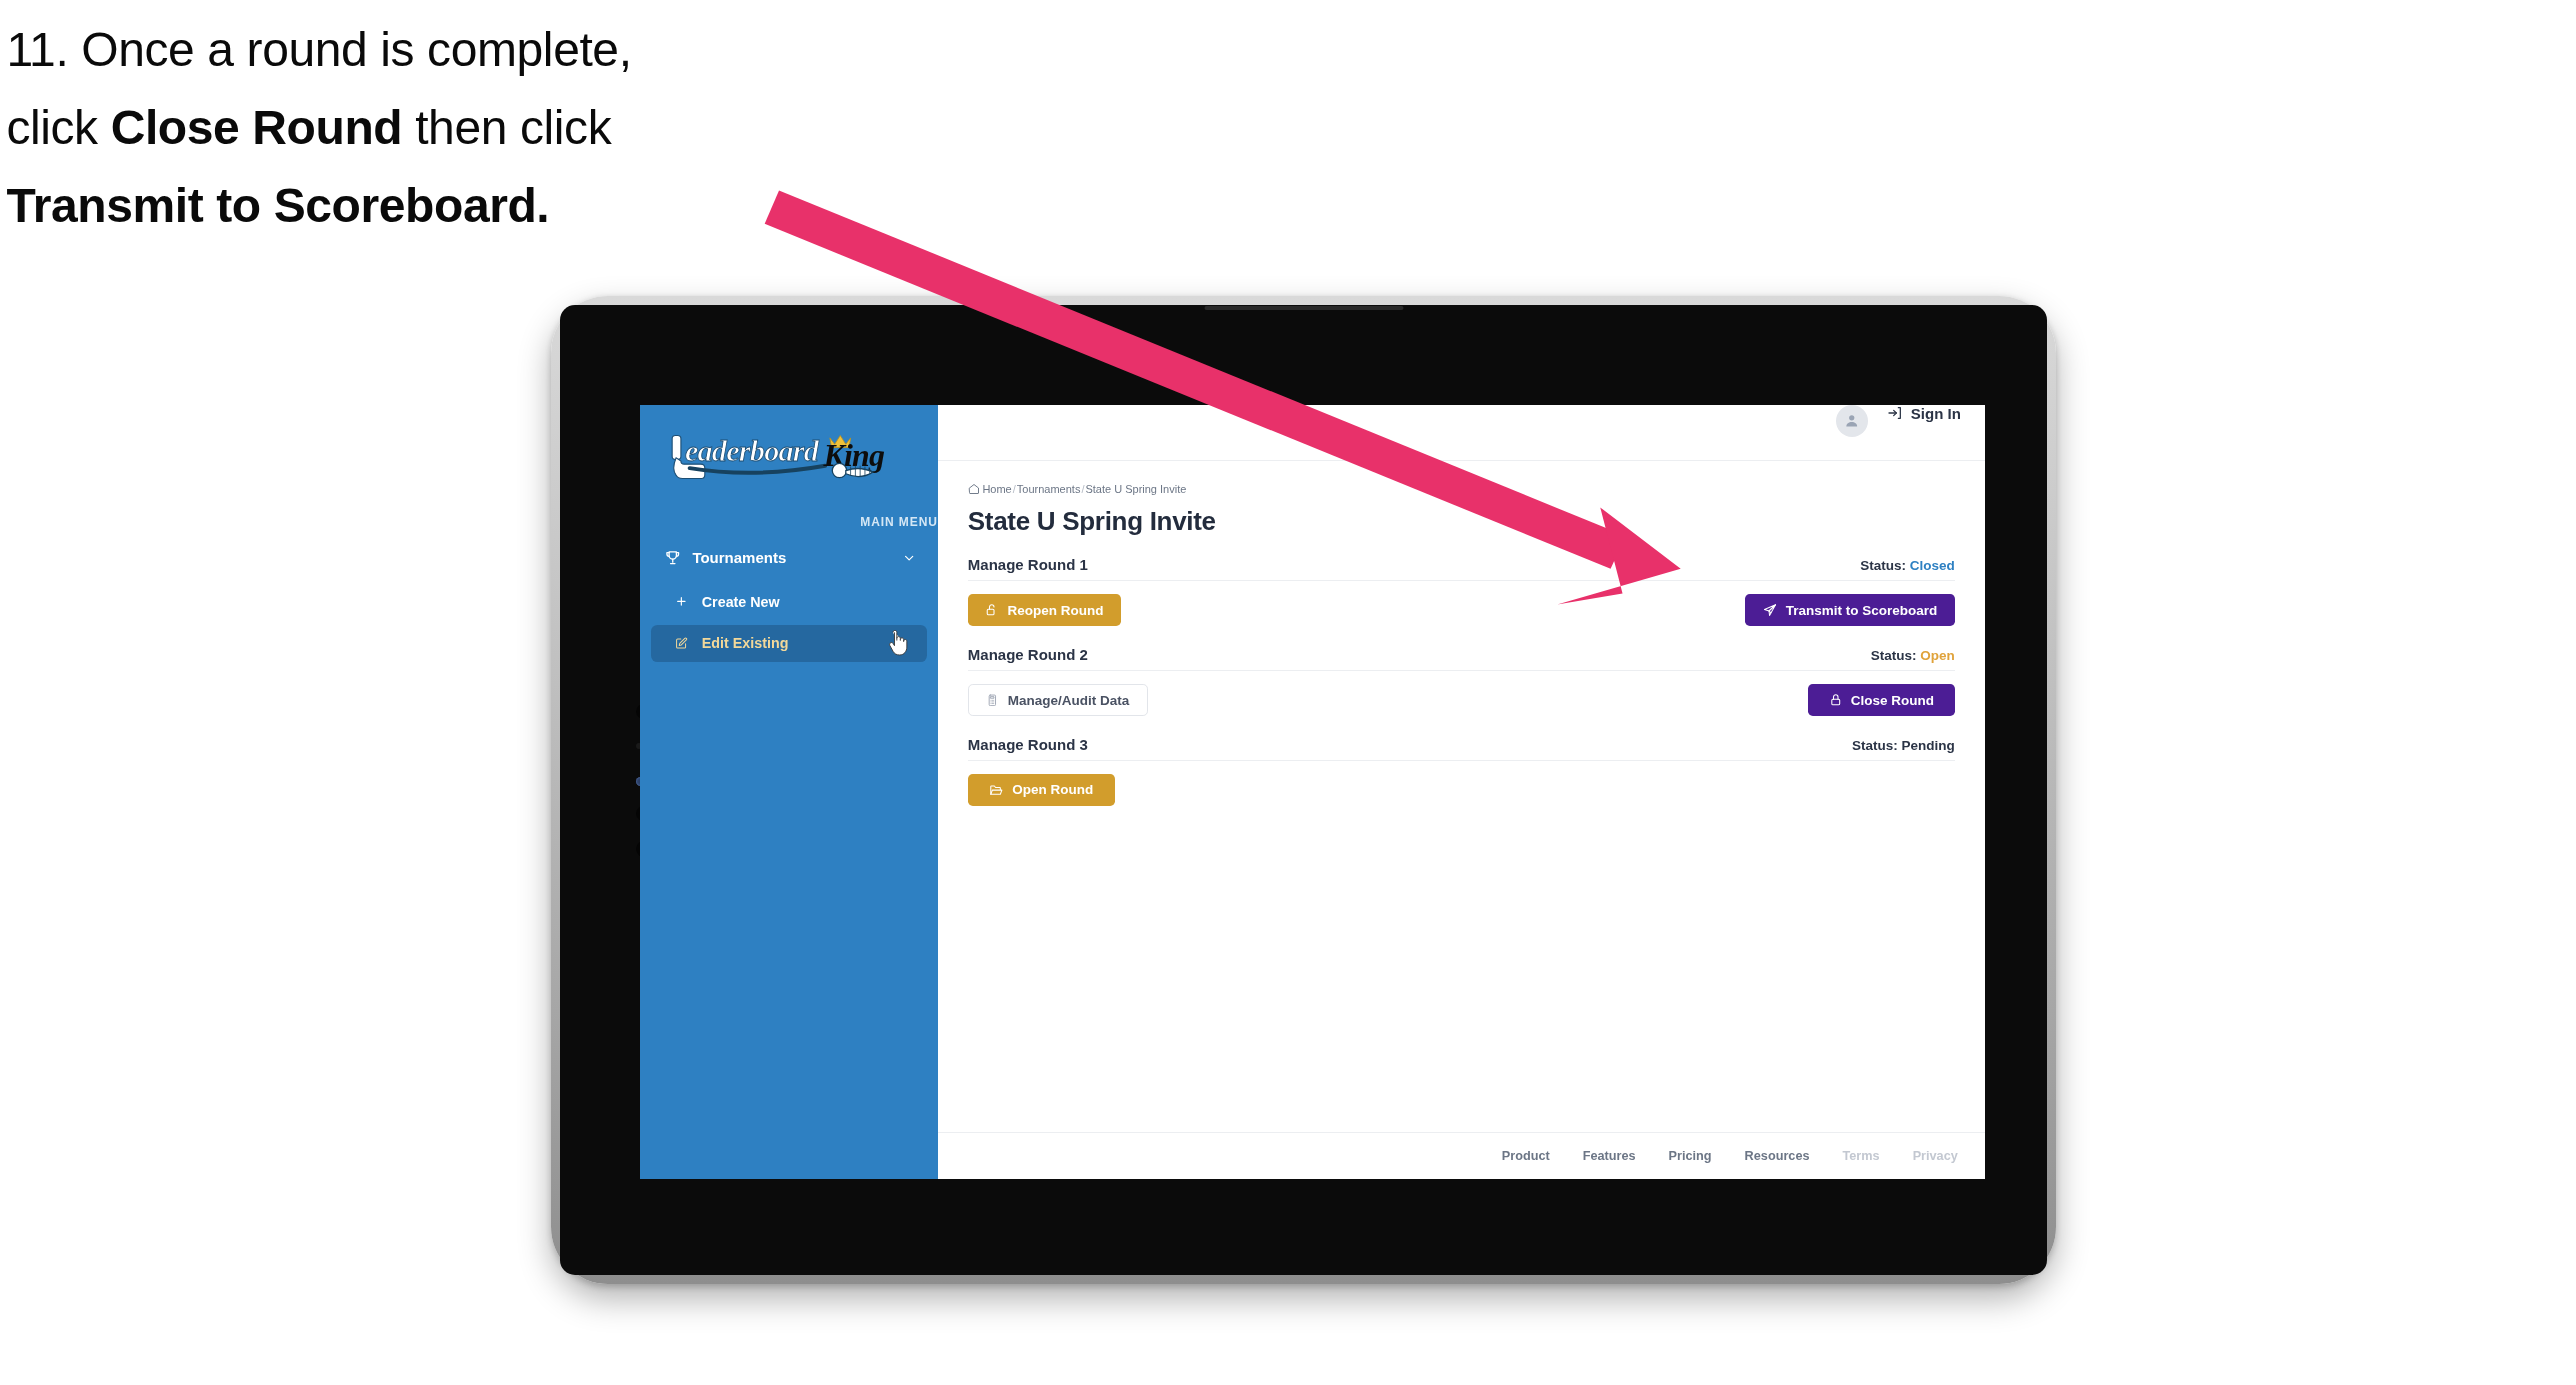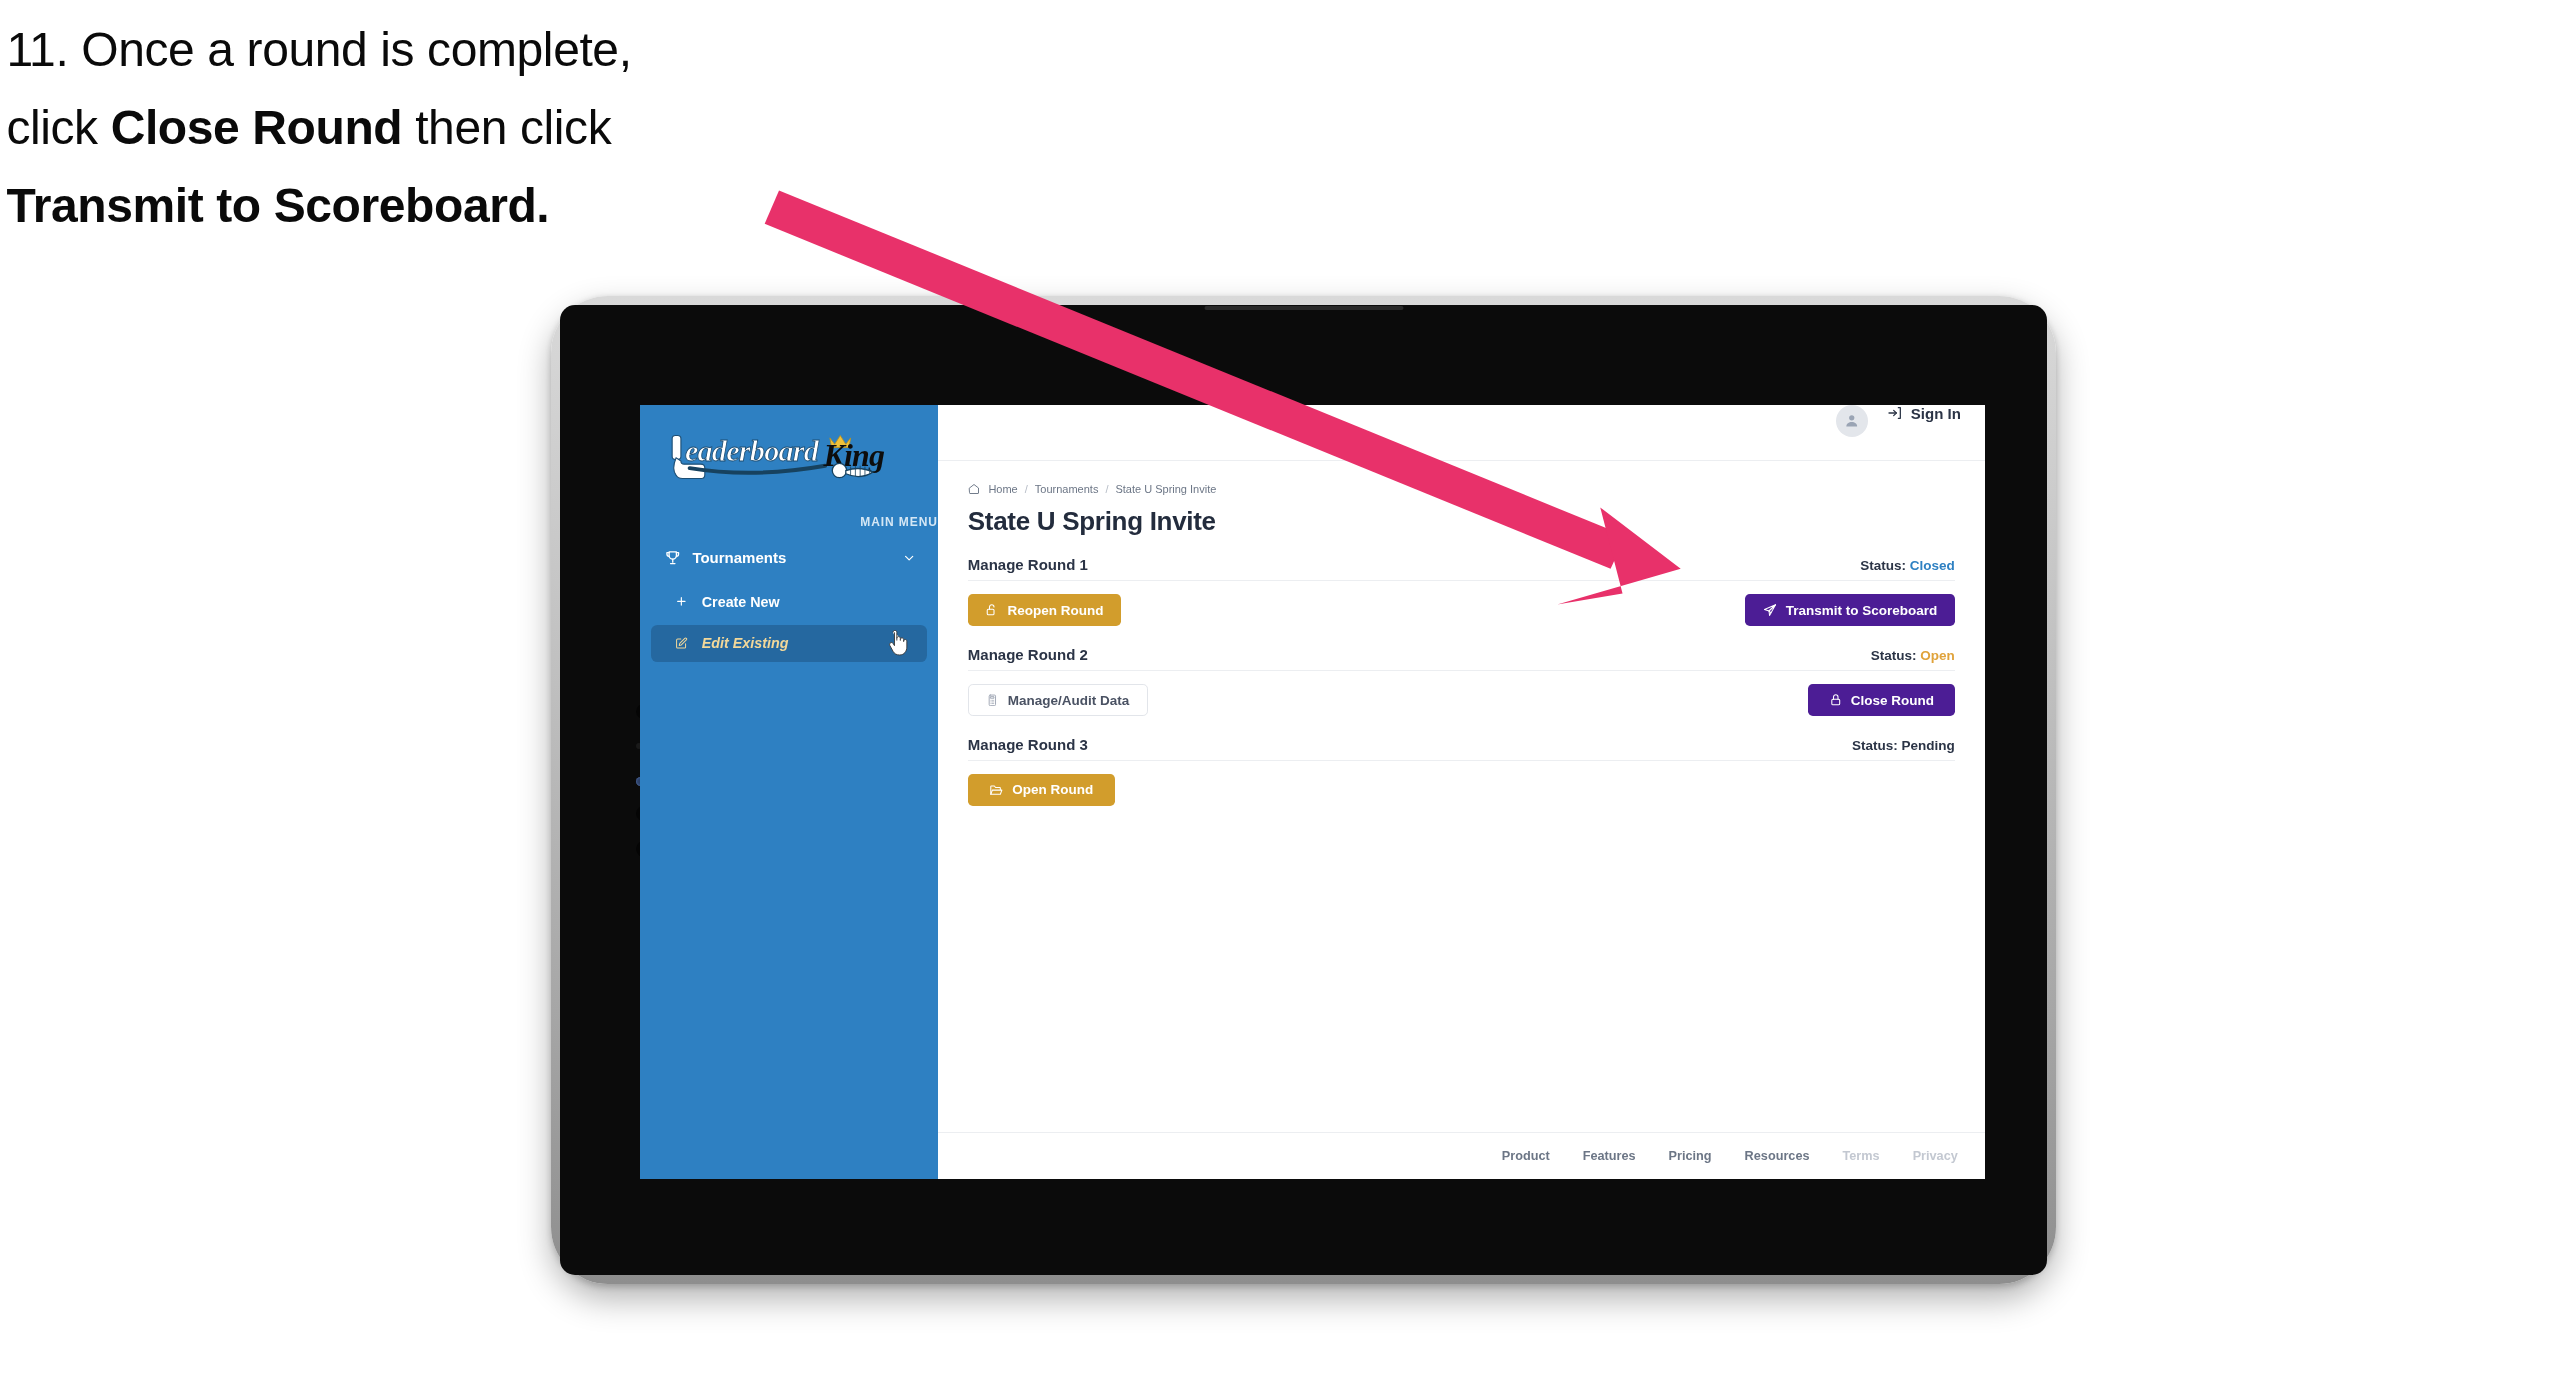--- a/index.html
+++ b/index.html
@@ -162,21 +162,20 @@
     width: 19px;
     flex: 0 0 19px;
     display: flex;
     align-items: center;
     justify-content: center;
     margin-right: 11px;
   }
   .nav-sub.active {
     background: #2568a0;
     color: #f2d89a;
-    font-style: italic;
   }
   .cursor-hand {
     position: absolute;
     left: 245px;
     top: 225px;
     width: 24px;
     height: 27px;
     z-index: 20;
   }
 
@@ -221,21 +220,21 @@
     flex: 1 1 auto;
     padding: 22px 30px 0 30px;
     box-sizing: border-box;
     min-height: 0;
   }
   .breadcrumb {
     display: flex;
     align-items: center;
     font-size: 11px;
     color: #6c7686;
-    gap: 7px;
+    gap: 1px;
   }
   .breadcrumb .sep { color: #b7bdc7; }
   .breadcrumb .home-ico { display:flex; align-items:center; margin-right: 1.6px;}
   .breadcrumb .crumb { white-space: nowrap; }
 
   .page-title {
     margin-top: 11px;
     font-size: 26px;
     font-weight: 700;
     color: #232c3d;

